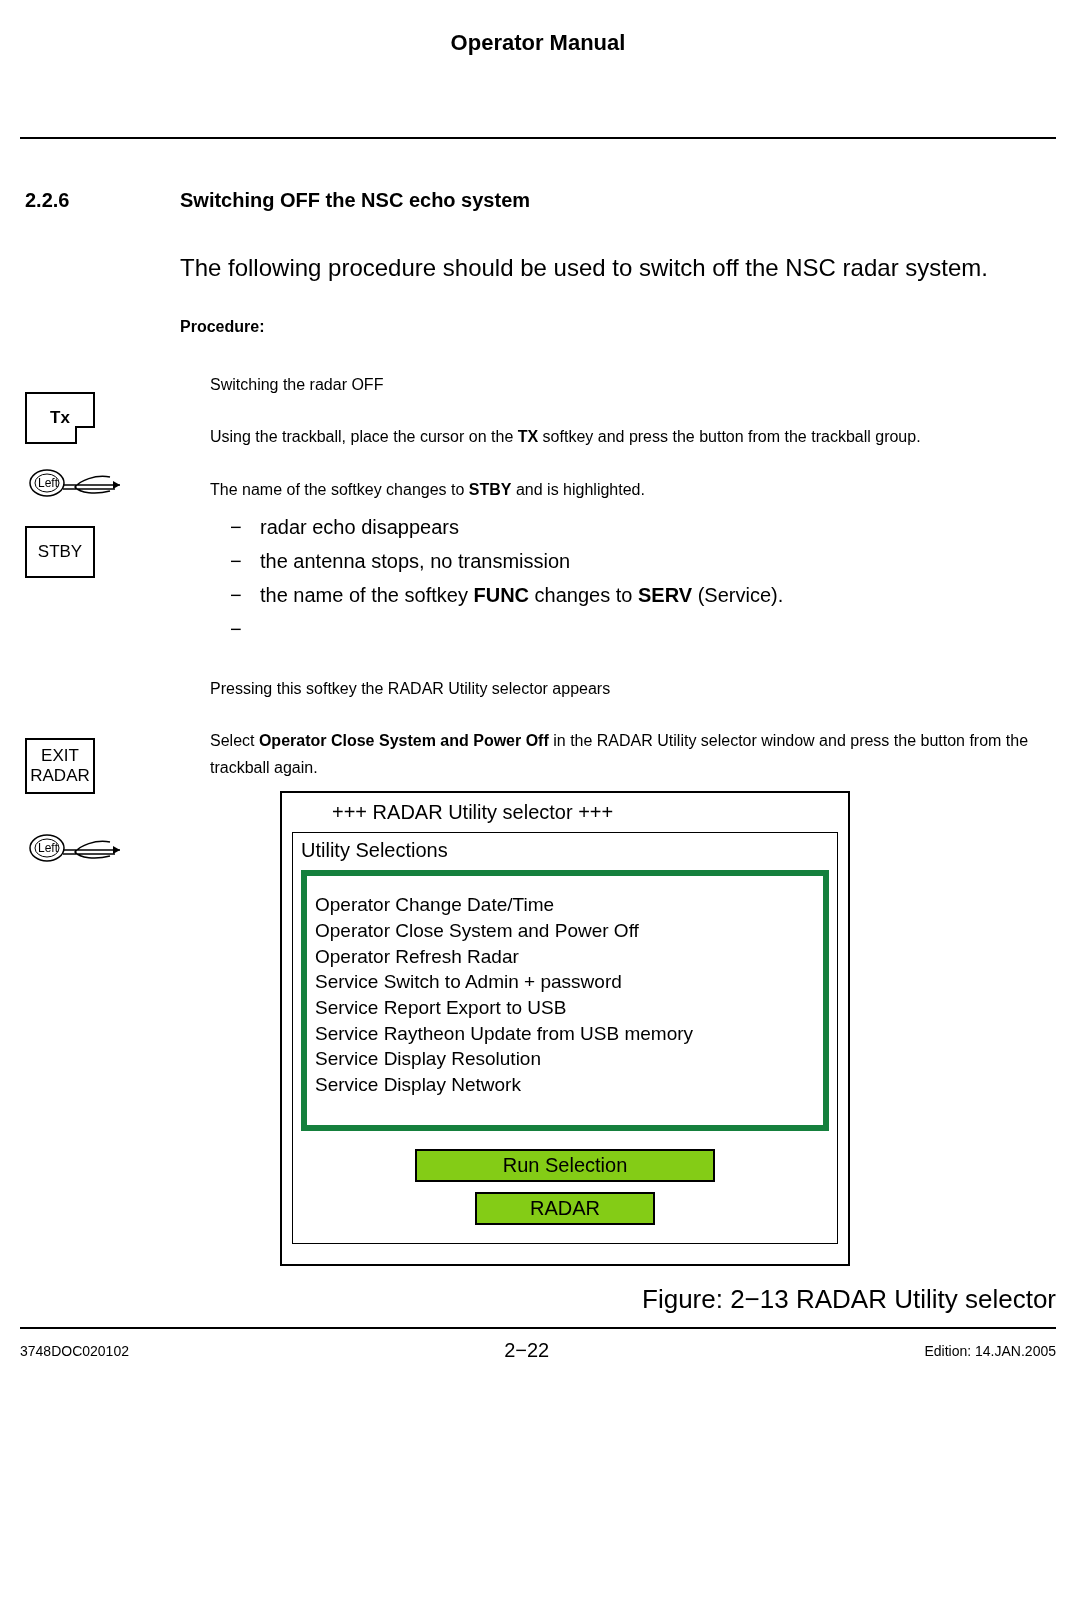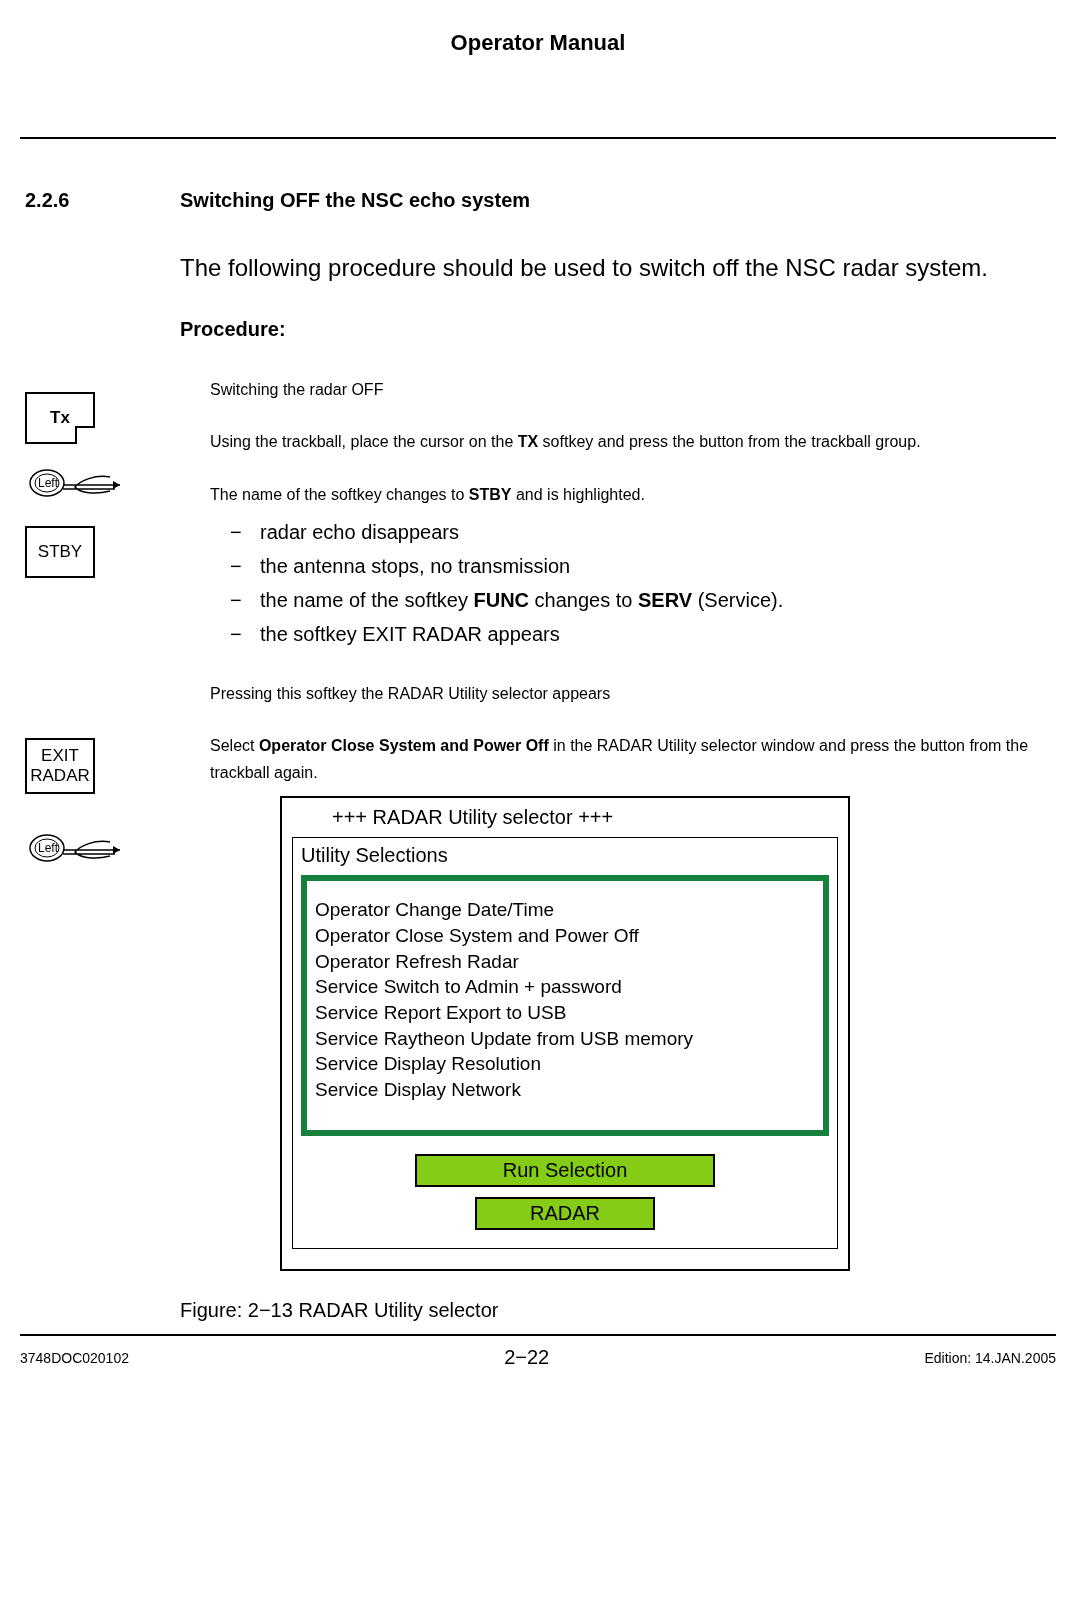--- a/index.html
+++ b/index.html
@@ -40,21 +40,21 @@
       font-size: 20px;
       font-weight: bold;
       margin-bottom: 40px;
     }
     .para {
       font-size: 24px;
       line-height: 1.3;
       margin-bottom: 35px;
     }
     .proc-label {
-      font-size: 20px;
+      font-size: 16px;
       font-weight: bold;
       margin-bottom: 35px;
     }
     .step {
       font-size: 16px;
       line-height: 1.7;
       margin-bottom: 25px;
       padding-left: 30px;
     }
     .bold { font-weight: bold; }
@@ -147,23 +147,23 @@
     .dialog-btn {
       border: 2px solid #000;
       font-size: 20px;
       text-align: center;
       padding: 3px 0;
       background: #84cc16;
     }
     .run-btn { width: 300px; }
     .radar-btn { width: 180px; }
     .figure-caption {
-      font-size: 20px;
-      text-align: left;
-      margin-top: 28px;
+      font-size: 26px;
+      text-align: right;
+      margin-top: 18px;
       margin-bottom: 12px;
     }
     .hr-bottom {
       border: none;
       border-top: 2px solid #000;
       margin-bottom: 10px;
     }
     .footer {
       display: flex;
       justify-content: space-between;
@@ -243,21 +243,20 @@
       <div class="bullet-item">
           <span class="bullet-dash">−</span>
           <span>the antenna stops, no transmission</span>
         </div>
       <div class="bullet-item">
           <span class="bullet-dash">−</span>
           <span><span>the name of the softkey </span><span class="bold">FUNC</span><span> changes to </span><span class="bold">SERV</span><span> (Service).</span></span>
         </div>
       <div class="bullet-item">
           <span class="bullet-dash">−</span>
-          <span>the softkey EXIT RADAR  appears</span>
         </div>
     </div>
 
     <div class="step">Pressing this softkey the RADAR Utility selector appears</div>
 
     <div class="step" style="margin-bottom:5px">
       <span>Select </span><span class="bold">Operator Close System and Power Off</span><span> in the RADAR Utility selector window and press the button from the trackball again.</span>
     </div>
 
     <div class="dialog">

